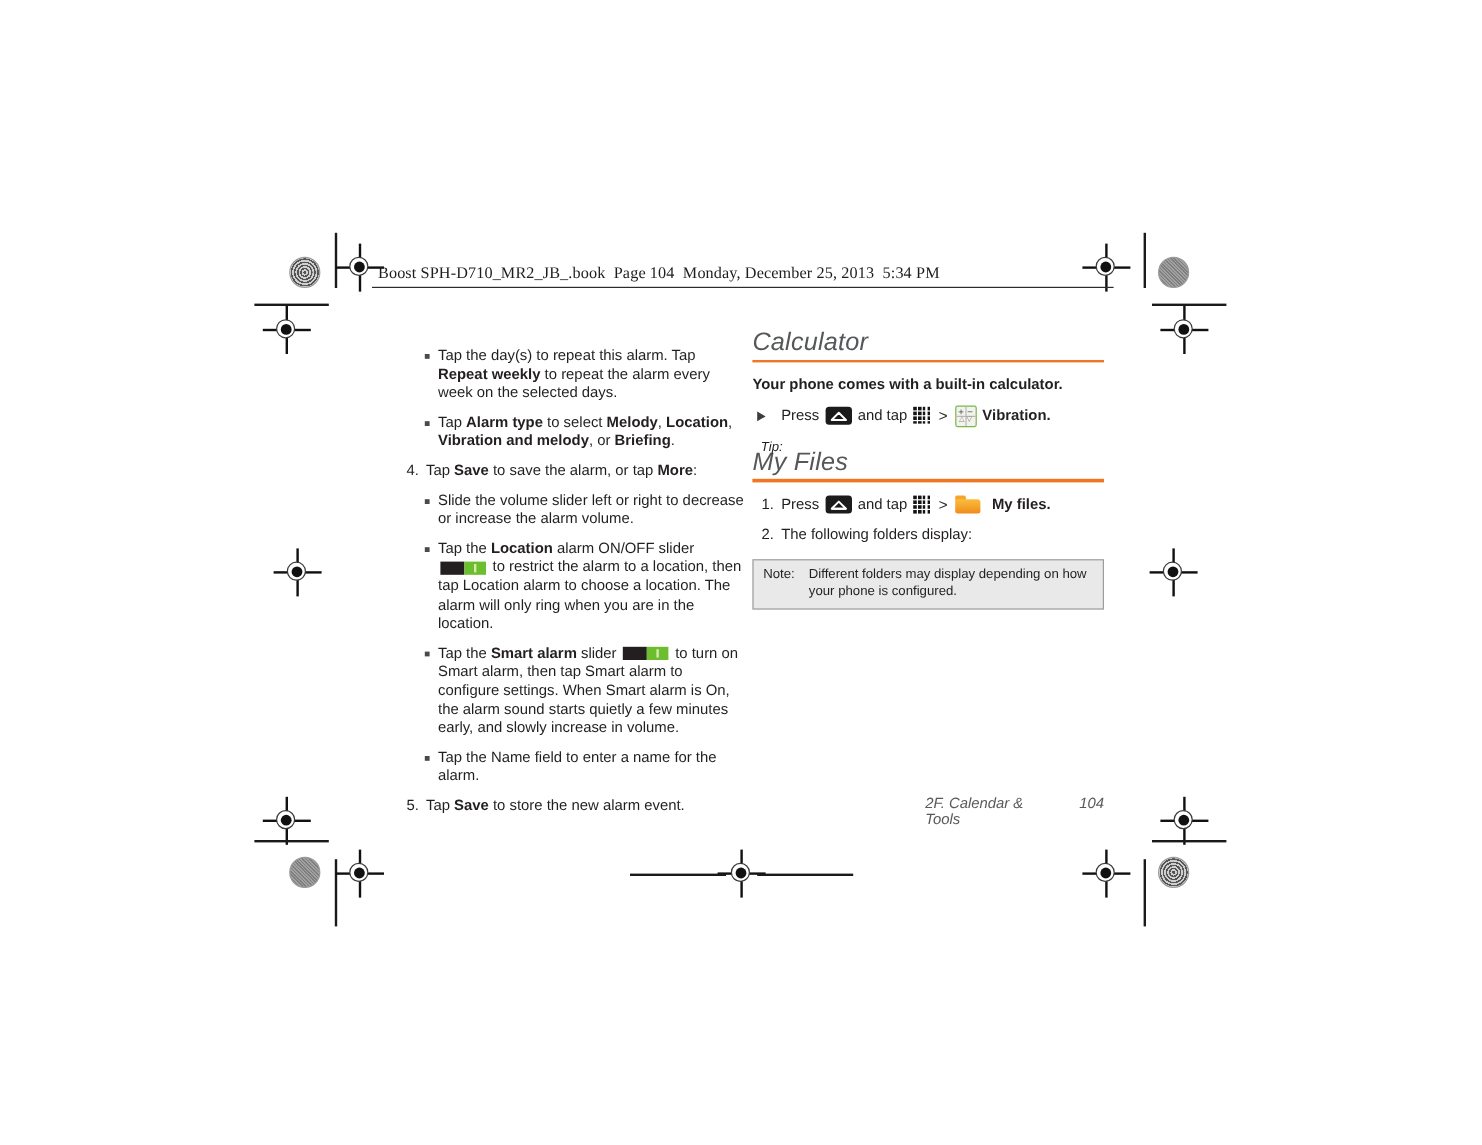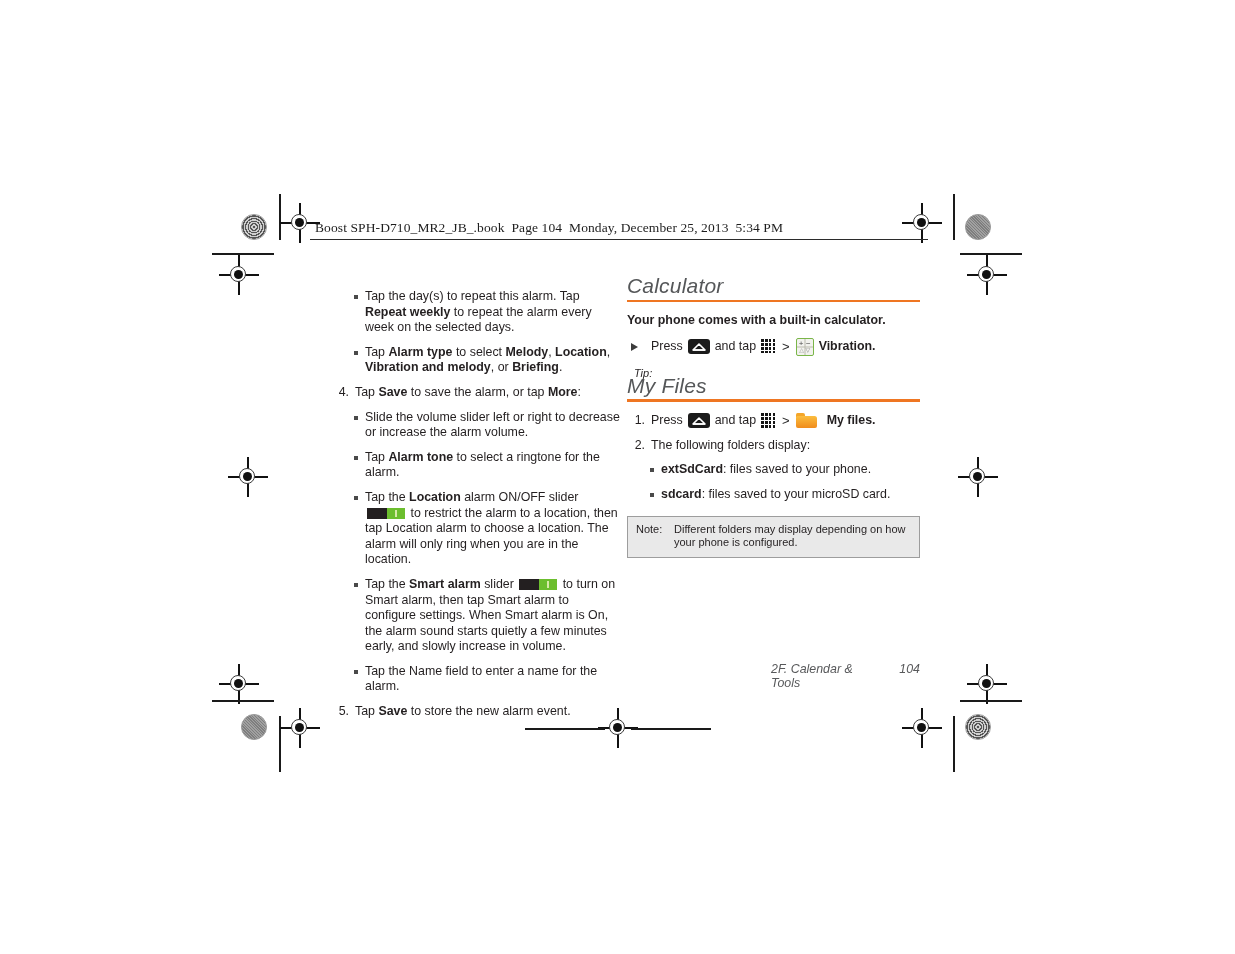--- a/index.html
+++ b/index.html
@@ -426,21 +426,20 @@
   <div class="col col-left">
     <div id="bullets-top">
         <div class="sq-item lvl2"><span class="sq"></span><span>Tap the day(s) to repeat this alarm. Tap </span><b>Repeat weekly</b><span> to repeat the alarm every week on the selected days.</span></div>
         <div class="sq-item lvl2"><span class="sq"></span><span>Tap </span><b>Alarm type</b><span> to select </span><b>Melody</b><span>, </span><b>Location</b><span>, </span><b>Vibration and melody</b><span>, or </span><b>Briefing</b><span>.</span></div>
       </div>
     <div id="step-4">
         <div class="num-item"><span class="num">4.</span><span>Tap </span><b>Save</b><span> to save the alarm, or tap </span><b>More</b><span>:</span></div>
       </div>
     <div id="step-4-bullets">
         <div class="sq-item lvl2"><span class="sq"></span><span>Slide the volume slider left or right to decrease or increase the alarm volume.</span></div>
-        <div class="sq-item lvl2"><span class="sq"></span><span>Tap </span><b>Alarm tone</b><span> to select a ringtone for the alarm.</span></div>
         <div class="sq-item lvl2"><span class="sq"></span><span>Tap the </span><b>Location</b><span> alarm ON/OFF slider </span><span class="slider"><span class="off"></span><span class="on"></span><span class="grip"></span></span><span> to restrict the alarm to a location, then tap Location alarm to choose a location. The alarm will only ring when you are in the location.</span></div>
         <div class="sq-item lvl2"><span class="sq"></span><span>Tap the </span><b>Smart alarm</b><span> slider </span><span class="slider"><span class="off"></span><span class="on"></span><span class="grip"></span></span><span> to turn on Smart alarm, then tap Smart alarm to configure settings. When Smart alarm is On, the alarm sound starts quietly a few minutes early, and slowly increase in volume.</span></div>
         <div class="sq-item lvl2"><span class="sq"></span><span>Tap the Name field to enter a name for the alarm.</span></div>
       </div>
     <div id="step-5">
         <div class="num-item"><span class="num">5.</span><span>Tap </span><b>Save</b><span> to store the new alarm event.</span></div>
       </div>
   </div>
 
   <div class="col col-right">
@@ -548,24 +547,20 @@
             <span class="gap"></span>
           <span class="b">My files.</span>
         </span>
       </div>
 
       <div class="num-item">
         <span class="num">2.</span>
         <span>The following folders display:</span>
       </div>
 
-      <div id="folder-list">
-          <div class="sq-item lvl3"><span class="sq"></span><b>extSdCard</b><span>: files saved to your phone.</span></div>
-          <div class="sq-item lvl3"><span class="sq"></span><b>sdcard</b><span>: files saved to your microSD card.</span></div>
-        </div>
 
       <div class="notebox">
         <div class="note-inner">
           <span class="note-label">Note:</span>
           <span>Different folders may display depending on how your phone is configured.</span>
         </div>
       </div>
     </div>
   </div>
 

